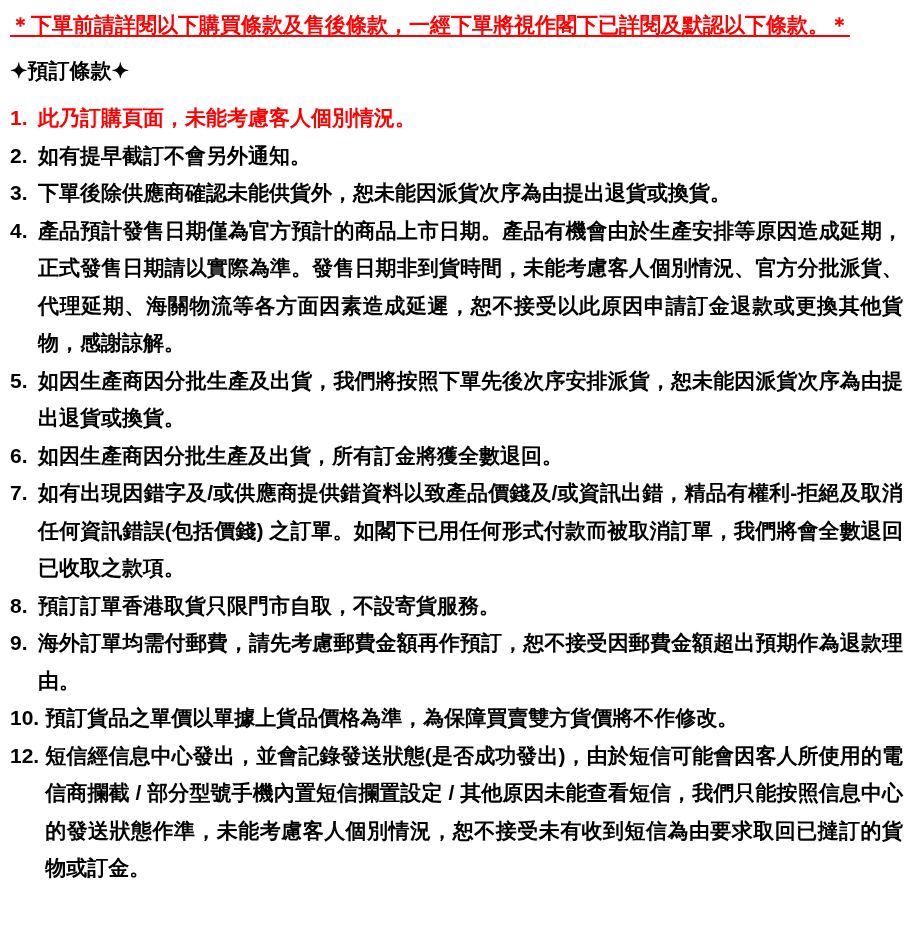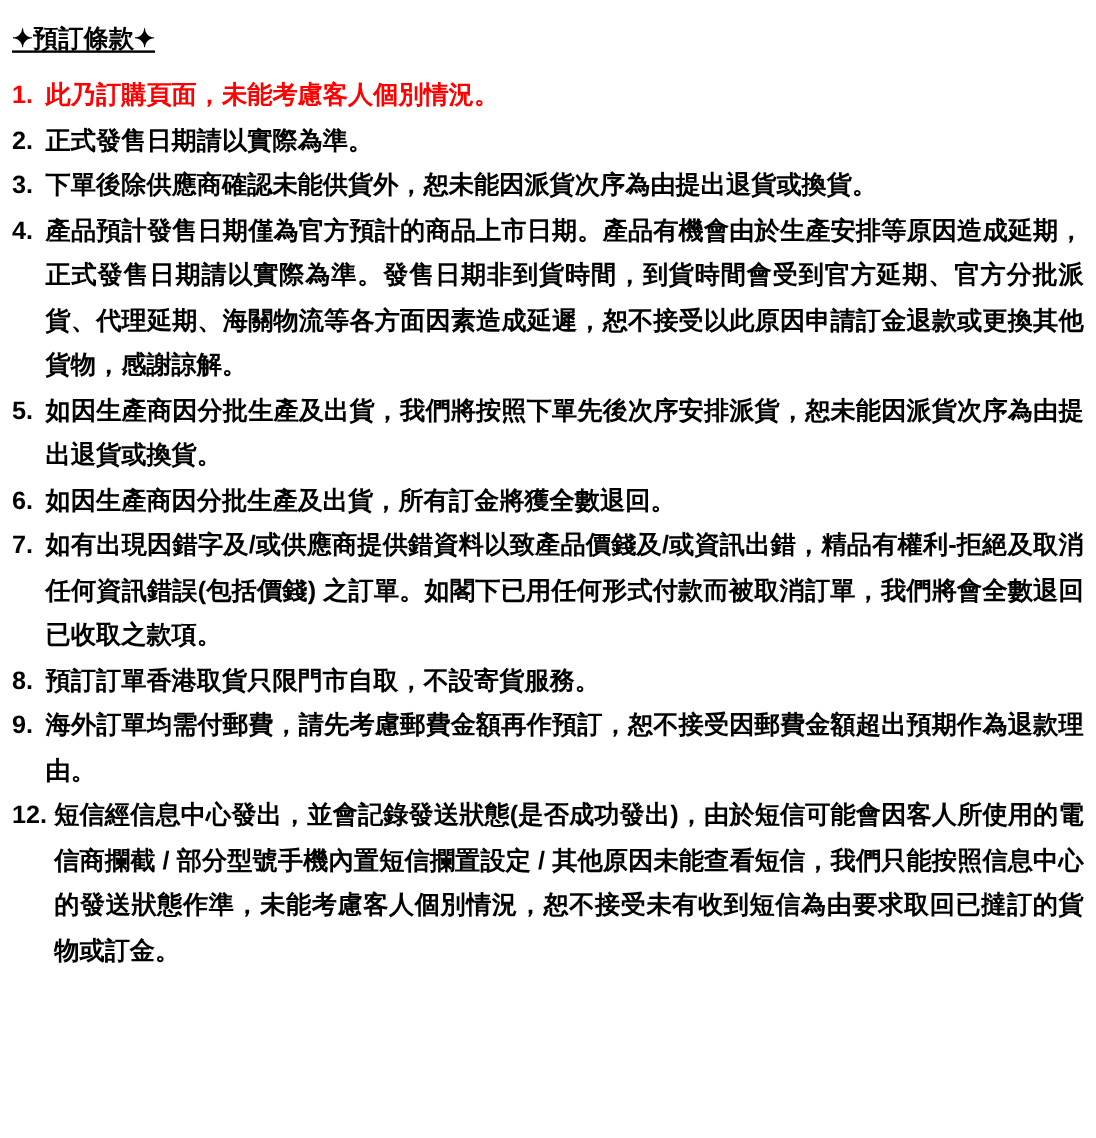--- a/index.html
+++ b/index.html
@@ -21,21 +21,20 @@
   }
   .notice {
     color: #ff0000;
     text-decoration: underline;
     text-underline-offset: 3px;
     line-height: 38px;
   }
   .section-title {
     margin-top: 8px;
     line-height: 38px;
-    text-decoration: underline;
     text-underline-offset: 3px;
     display: inline-block;
   }
   .terms {
     margin-top: 9px;
   }
   .term {
     display: flex;
     align-items: flex-start;
     line-height: 37.5px;
@@ -56,41 +55,42 @@
   .seg-red-underline {
     color: #ff0000;
     text-decoration: underline;
     text-underline-offset: 3px;
   }
 </style>
 </head>
 <body>
 
 <div class="page">
+  <div class="notice">＊下單前請詳閱以下購買條款及售後條款，一經下單將視作閣下已詳閱及默認以下條款。＊</div>
 
   <div>
     <span class="section-title">✦預訂條款✦</span>
   </div>
 
   <div class="terms">
       <div class="term term-red">
         <span class="term-num">1.</span>
         <div class="term-body"><span>此乃訂購頁面，未能考慮客人個別情況。</span></div>
       </div>
       <div class="term">
         <span class="term-num">2.</span>
-        <div class="term-body"><span>正式發售日期請以實際為準。</span></div>
+        <div class="term-body"><span>如有提早截訂不會另外通知。</span></div>
       </div>
       <div class="term">
         <span class="term-num">3.</span>
         <div class="term-body"><span>下單後除供應商確認未能供貨外，恕未能因派貨次序為由提出退貨或換貨。</span></div>
       </div>
       <div class="term">
         <span class="term-num">4.</span>
-        <div class="term-body"><span>產品預計發售日期僅為官方預計的商品上市日期。產品有機會由於生產安排等原因造成延期，正式發售日期請以實際為準。發售日期非到貨時間，到貨時間會受到官方延期、官方分批派貨、代理延期、海關物流等各方面因素造成延遲，恕不接受以此原因申請訂金退款或更換其他貨物，感謝諒解。</span></div>
+        <div class="term-body"><span>產品預計發售日期僅為官方預計的商品上市日期。產品有機會由於生產安排等原因造成延期，正式發售日期請以實際為準。發售日期非到貨時間，未能考慮客人個別情況、官方分批派貨、代理延期、海關物流等各方面因素造成延遲，恕不接受以此原因申請訂金退款或更換其他貨物，感謝諒解。</span></div>
       </div>
       <div class="term">
         <span class="term-num">5.</span>
         <div class="term-body"><span>如因生產商因分批生產及出貨，我們將按照下單先後次序安排派貨，恕未能因派貨次序為由提出退貨或換貨。</span></div>
       </div>
       <div class="term">
         <span class="term-num">6.</span>
         <div class="term-body"><span>如因生產商因分批生產及出貨，所有訂金將獲全數退回。</span></div>
       </div>
       <div class="term">
@@ -99,17 +99,21 @@
       </div>
       <div class="term">
         <span class="term-num">8.</span>
         <div class="term-body"><span>預訂訂單香港取貨只限門市自取，不設寄貨服務。</span></div>
       </div>
       <div class="term">
         <span class="term-num">9.</span>
         <div class="term-body"><span>海外訂單均需付郵費，請先考慮郵費金額再作預訂，恕不接受因郵費金額超出預期作為退款理由。</span></div>
       </div>
       <div class="term">
+        <span class="term-num">10.</span>
+        <div class="term-body"><span>預訂貨品之單價以單據上貨品價格為準，為保障買賣雙方貨價將不作修改。</span></div>
+      </div>
+      <div class="term">
         <span class="term-num">12.</span>
         <div class="term-body"><span>短信經信息中心發出，並會記錄發送狀態(是否成功發出)，由於短信可能會因客人所使用的電信商攔截 / 部分型號手機內置短信攔置設定 / 其他原因未能查看短信，我們只能按照信息中心的發送狀態作準，未能考慮客人個別情況，恕不接受未有收到短信為由要求取回已撻訂的貨物或訂金。</span></div>
       </div>
     </div>
 </div>
 
 </body></html>

